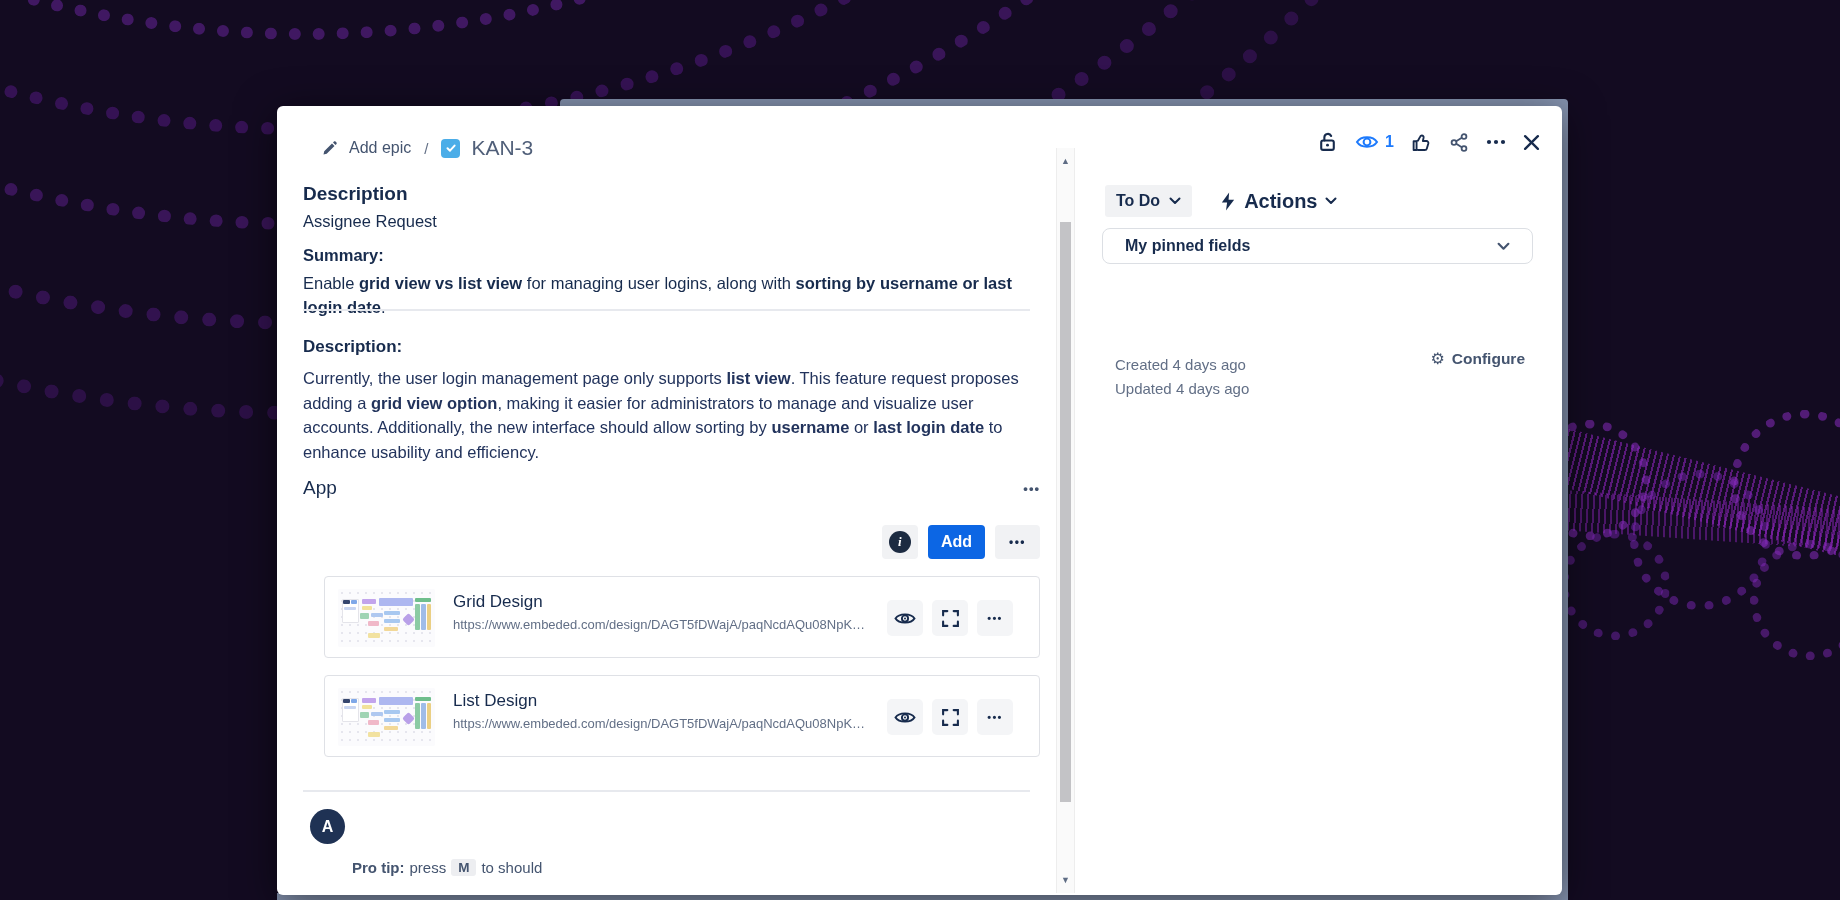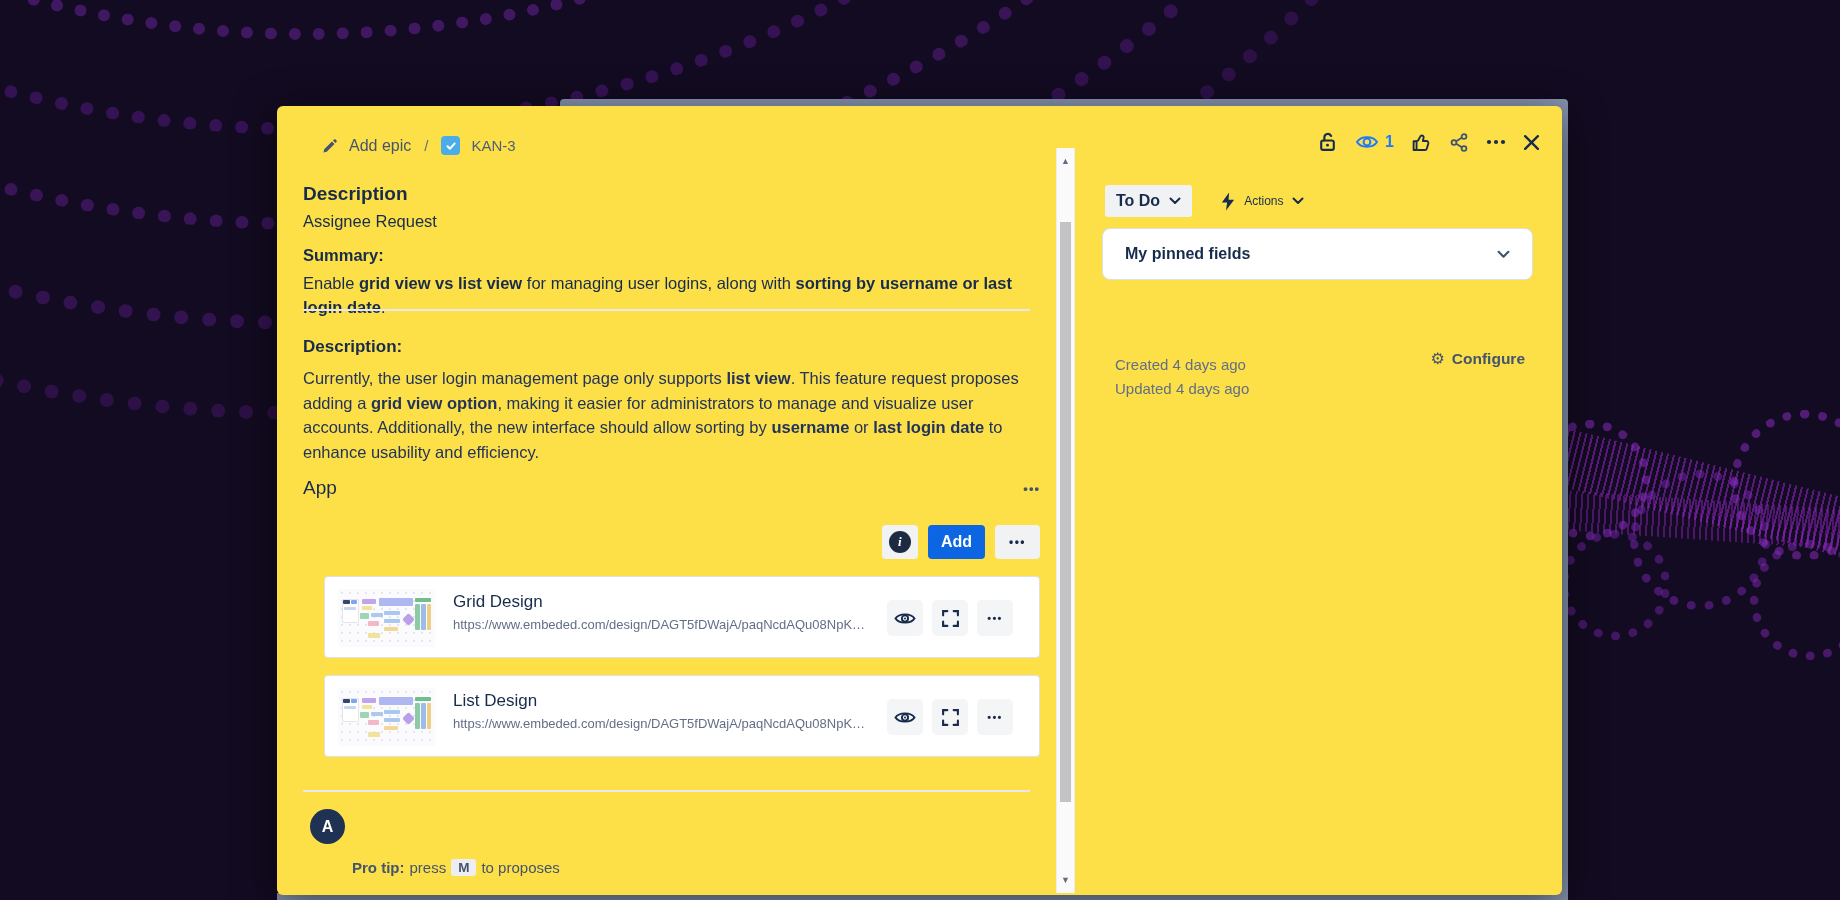--- a/index.html
+++ b/index.html
@@ -20,28 +20,28 @@
   .w2 { left:-10px; top:170px; width:430px; height:40px; transform:rotate(4deg); opacity:.8; }
   .wring { position:absolute; border-radius:50%; border:9px dotted rgba(136,44,190,.55); }
 
   
   .backdrop-a { position:absolute; left:560px; top:99px; width:1008px; height:802px; background:#8593AF; border-radius:4px; }
   .backdrop-b { position:absolute; left:277px; top:893px; width:1291px; height:8px; background:#8593AF; }
 
   
   .modal {
     position:absolute; left:277px; top:106px; width:1285px; height:789px;
-    background:#fde047; border-radius:6px; box-shadow:0 8px 40px rgba(0,0,0,.55);
+    background:#ffffff; border-radius:6px; box-shadow:0 8px 40px rgba(0,0,0,.55);
   }
 
   .breadcrumb { position:absolute; left:45px; top:30px; display:flex; align-items:center; gap:11px; }
   .bc-link { font-size:16px; color:#44546F; font-weight:500; cursor:pointer; }
   .bc-sep { font-size:15px; color:#626F86; padding:0 2px; }
   .task-badge { width:19px; height:19px; border-radius:4px; background:#4BADE8; display:flex; align-items:center; justify-content:center; }
-  .bc-key { font-size:15px; color:#505F79; cursor:pointer; }
+  .bc-key { font-size:21px; color:#505F79; cursor:pointer; }
 
   .header-icons { position:absolute; left:1040px; top:25px; display:flex; align-items:center; gap:17px; }
   .hicon { display:flex; align-items:center; justify-content:center; cursor:pointer; }
   .watch { display:flex; align-items:center; gap:6px; }
   .watch-count { font-size:16px; font-weight:600; color:#1D7AFC; }
 
   
   .h-desc { position:absolute; left:26px; top:77px; font-size:19px; font-weight:600; color:#172B4D;text-align:right; }
   .t-sub  { position:absolute; left:26px; top:106px; font-size:16.5px; color:#172B4D; }
   .h-sum  { position:absolute; left:26px; top:140px; font-size:16.5px; font-weight:700; }
@@ -87,24 +87,24 @@
   .scroll-arrow { position:absolute; left:0; width:100%; text-align:center; font-size:9px; color:#5E6C84; cursor:pointer; }
   .sa-up { top:8px; } .sa-down { bottom:8px; }
   .scroll-thumb { position:absolute; left:3px; top:74px; width:11px; height:580px; background:#C3C3C6; cursor:pointer; }
 
   
   .sidebar { position:absolute; left:808px; top:0; width:477px; height:100%; }
   .status-row { position:absolute; left:20px; top:79px; display:flex; align-items:center; gap:28px; }
   .status-btn { height:32px; padding:0 11px; background:#F1F2F4; border:none; border-radius:3px; display:flex; align-items:center; gap:9px; cursor:pointer; }
   .status-label { font-size:16px; font-weight:600; color:#172B4D; font-family:"Liberation Sans", sans-serif; }
   .actions-btn { display:flex; align-items:center; gap:8px; cursor:pointer; background:none; border:none; }
-  .actions-label { font-size:12px; font-weight:400; color:#172B4D; font-family:"Liberation Sans", sans-serif; }
+  .actions-label { font-size:20px; font-weight:700; color:#172B4D; font-family:"Liberation Sans", sans-serif; }
 
   .panel { position:absolute; left:17px; width:431px; border:1px solid #DCDFE4; border-radius:8px; display:flex; align-items:center; padding:0 22px; cursor:pointer; background:#fff; }
-  .p1 { top:122px; height:52px;border-radius:8px; }
+  .p1 { top:122px; height:36px;border-radius:8px; }
   .p2 { top:179px; height:47px; }
   .panel-label { font-size:16px; font-weight:600; color:#172B4D; }
   .panel-sub { font-size:15px; color:#626F86; margin-left:8px; white-space:nowrap; }
   .panel-chevron { margin-left:auto; display:flex; }
 
   .meta { position:absolute; left:30px; top:247px; font-size:15px; color:#626F86; line-height:24px; }
   .configure { position:absolute; right:37px; top:244px; display:flex; align-items:center; gap:7px; cursor:pointer; }
   .gear { font-size:16px; color:#44546F; line-height:1; }
   .configure-label { font-size:15.5px; font-weight:600; color:#44546F;text-align:right; }
 </style>
@@ -301,21 +301,21 @@
     </div>
   </div>
 
   <div class="divider d2"></div>
 
   <div class="avatar">A</div>
   <div class="protip">
     <span class="bold">Pro tip:</span>
     <span>press</span>
     <span class="kbd">M</span>
-    <span>to proposes</span>
+    <span>to should</span>
   </div>
 
   <div class="scrollbar">
     <div class="scroll-arrow sa-up">▲</div>
     <div class="scroll-thumb"></div>
     <div class="scroll-arrow sa-down">▼</div>
   </div>
 
   <div class="sidebar">
     <div class="status-row">

